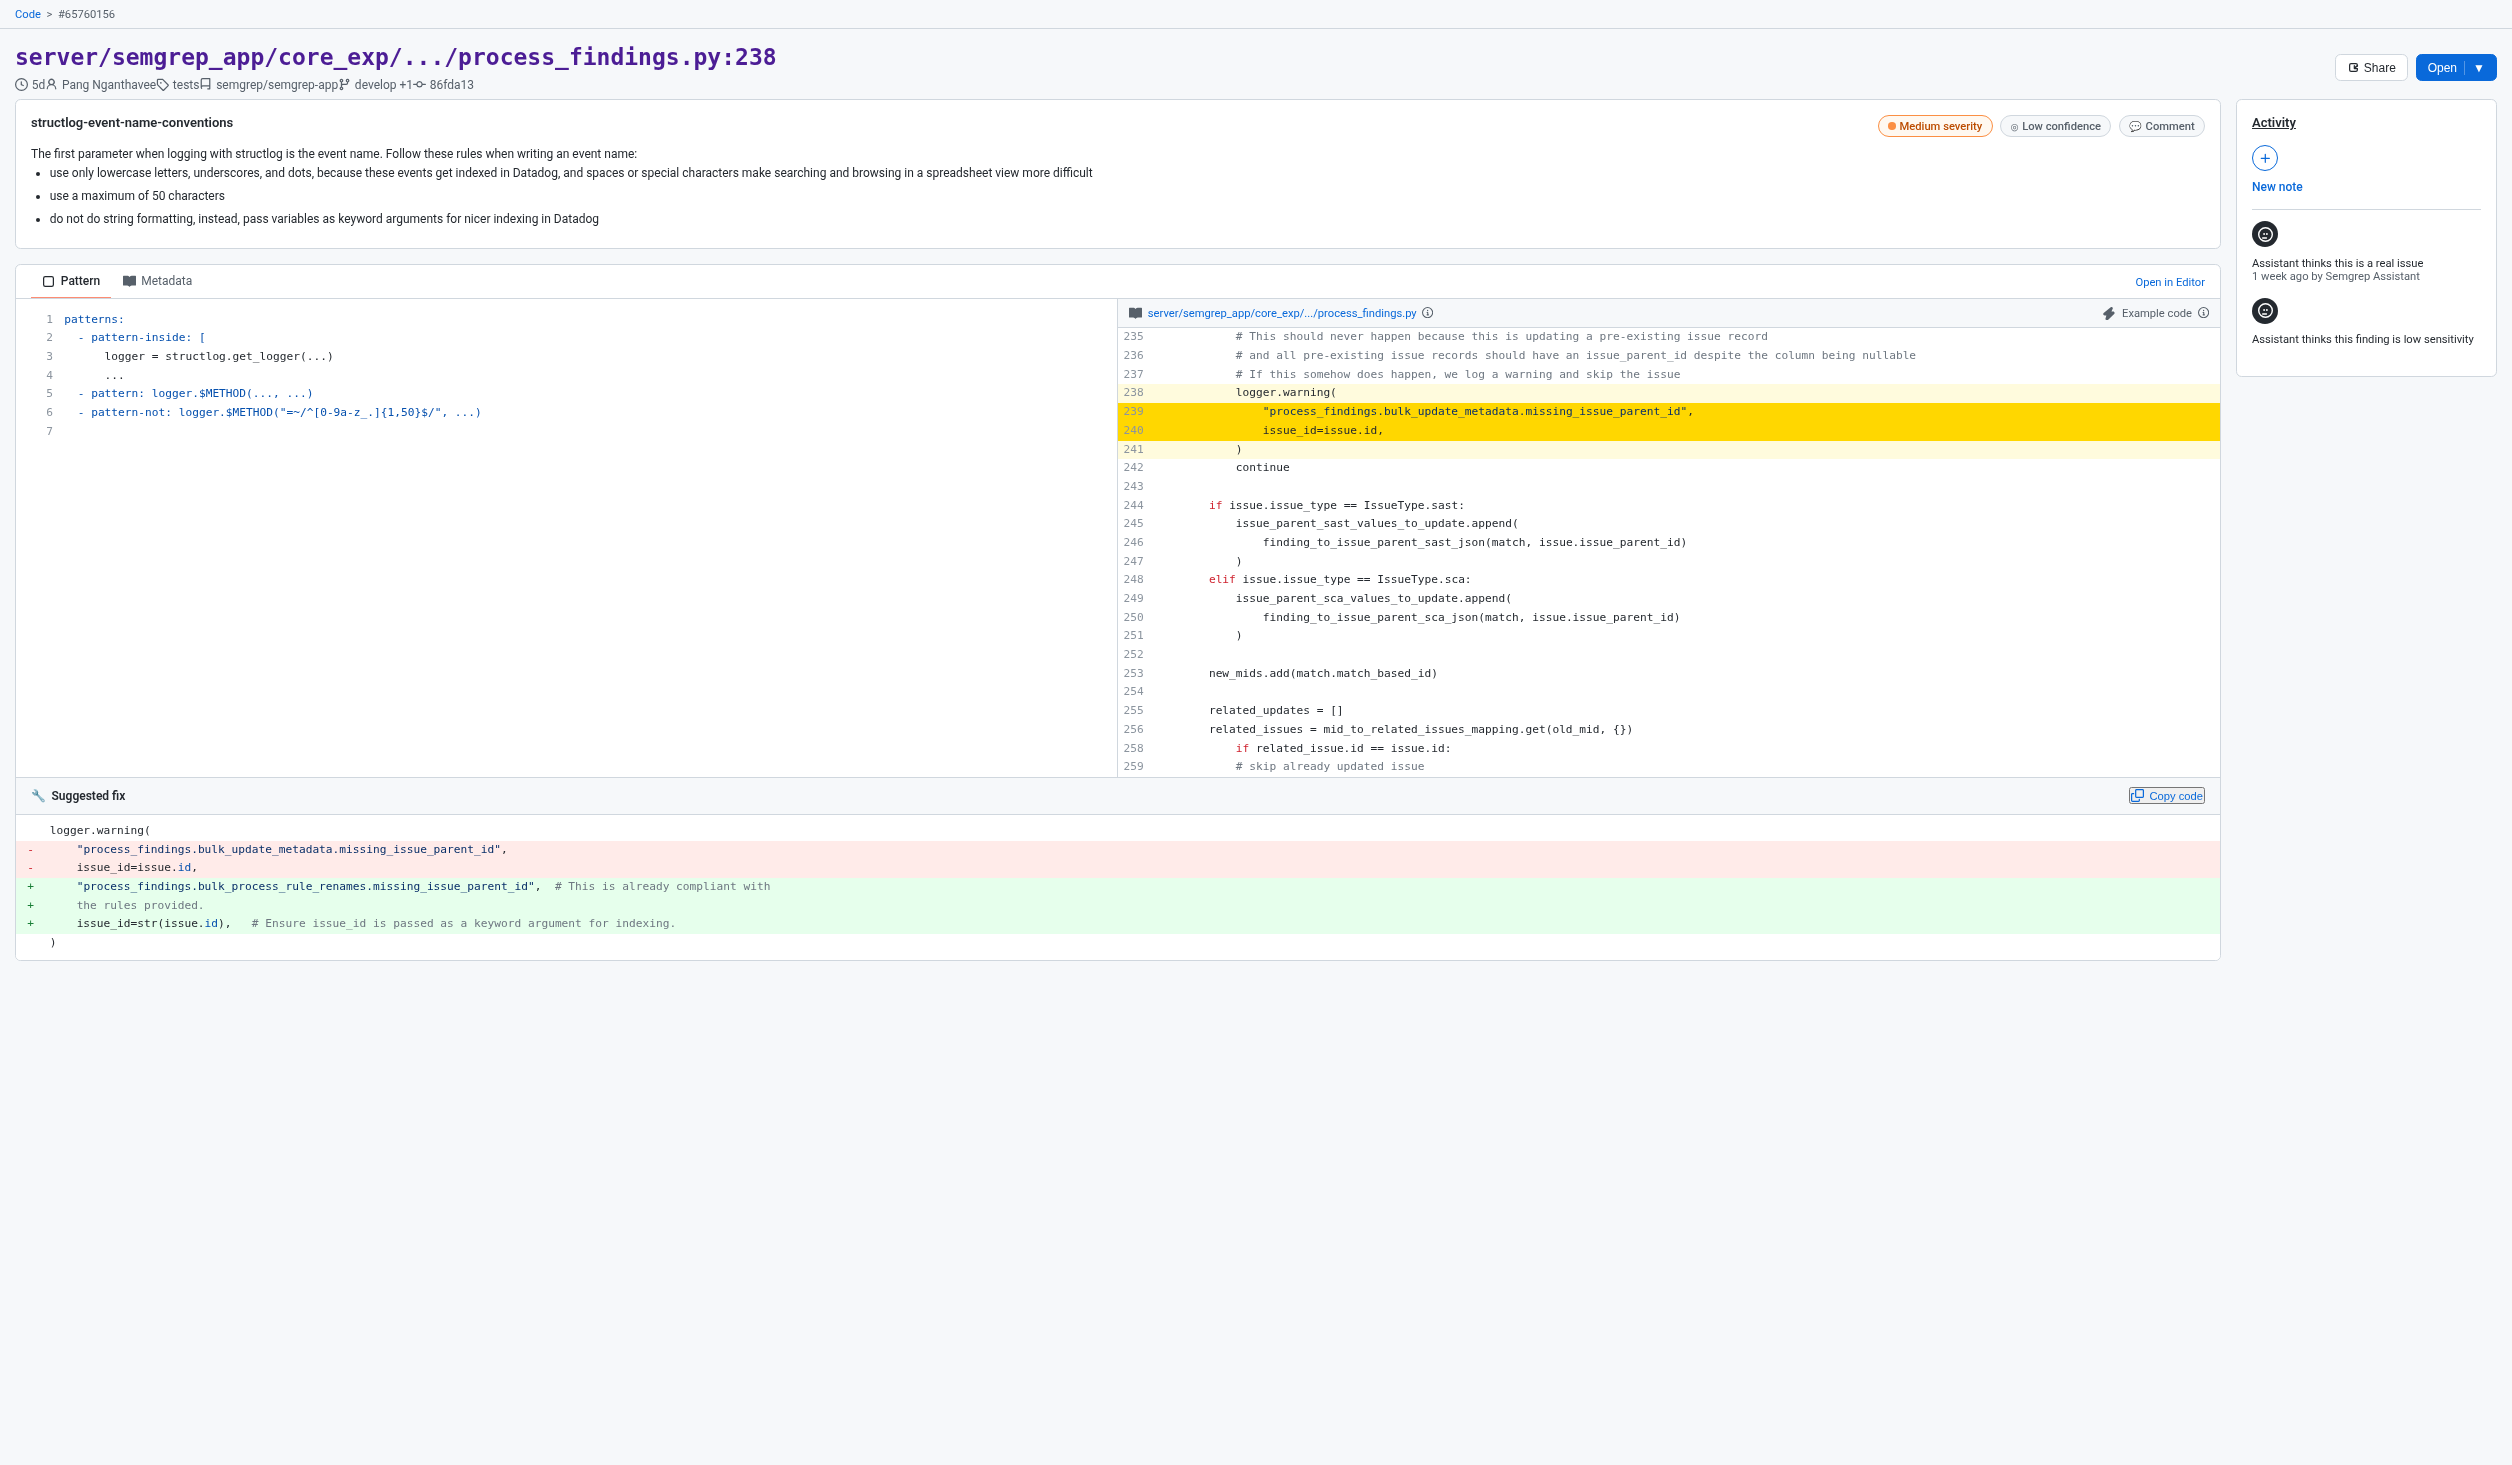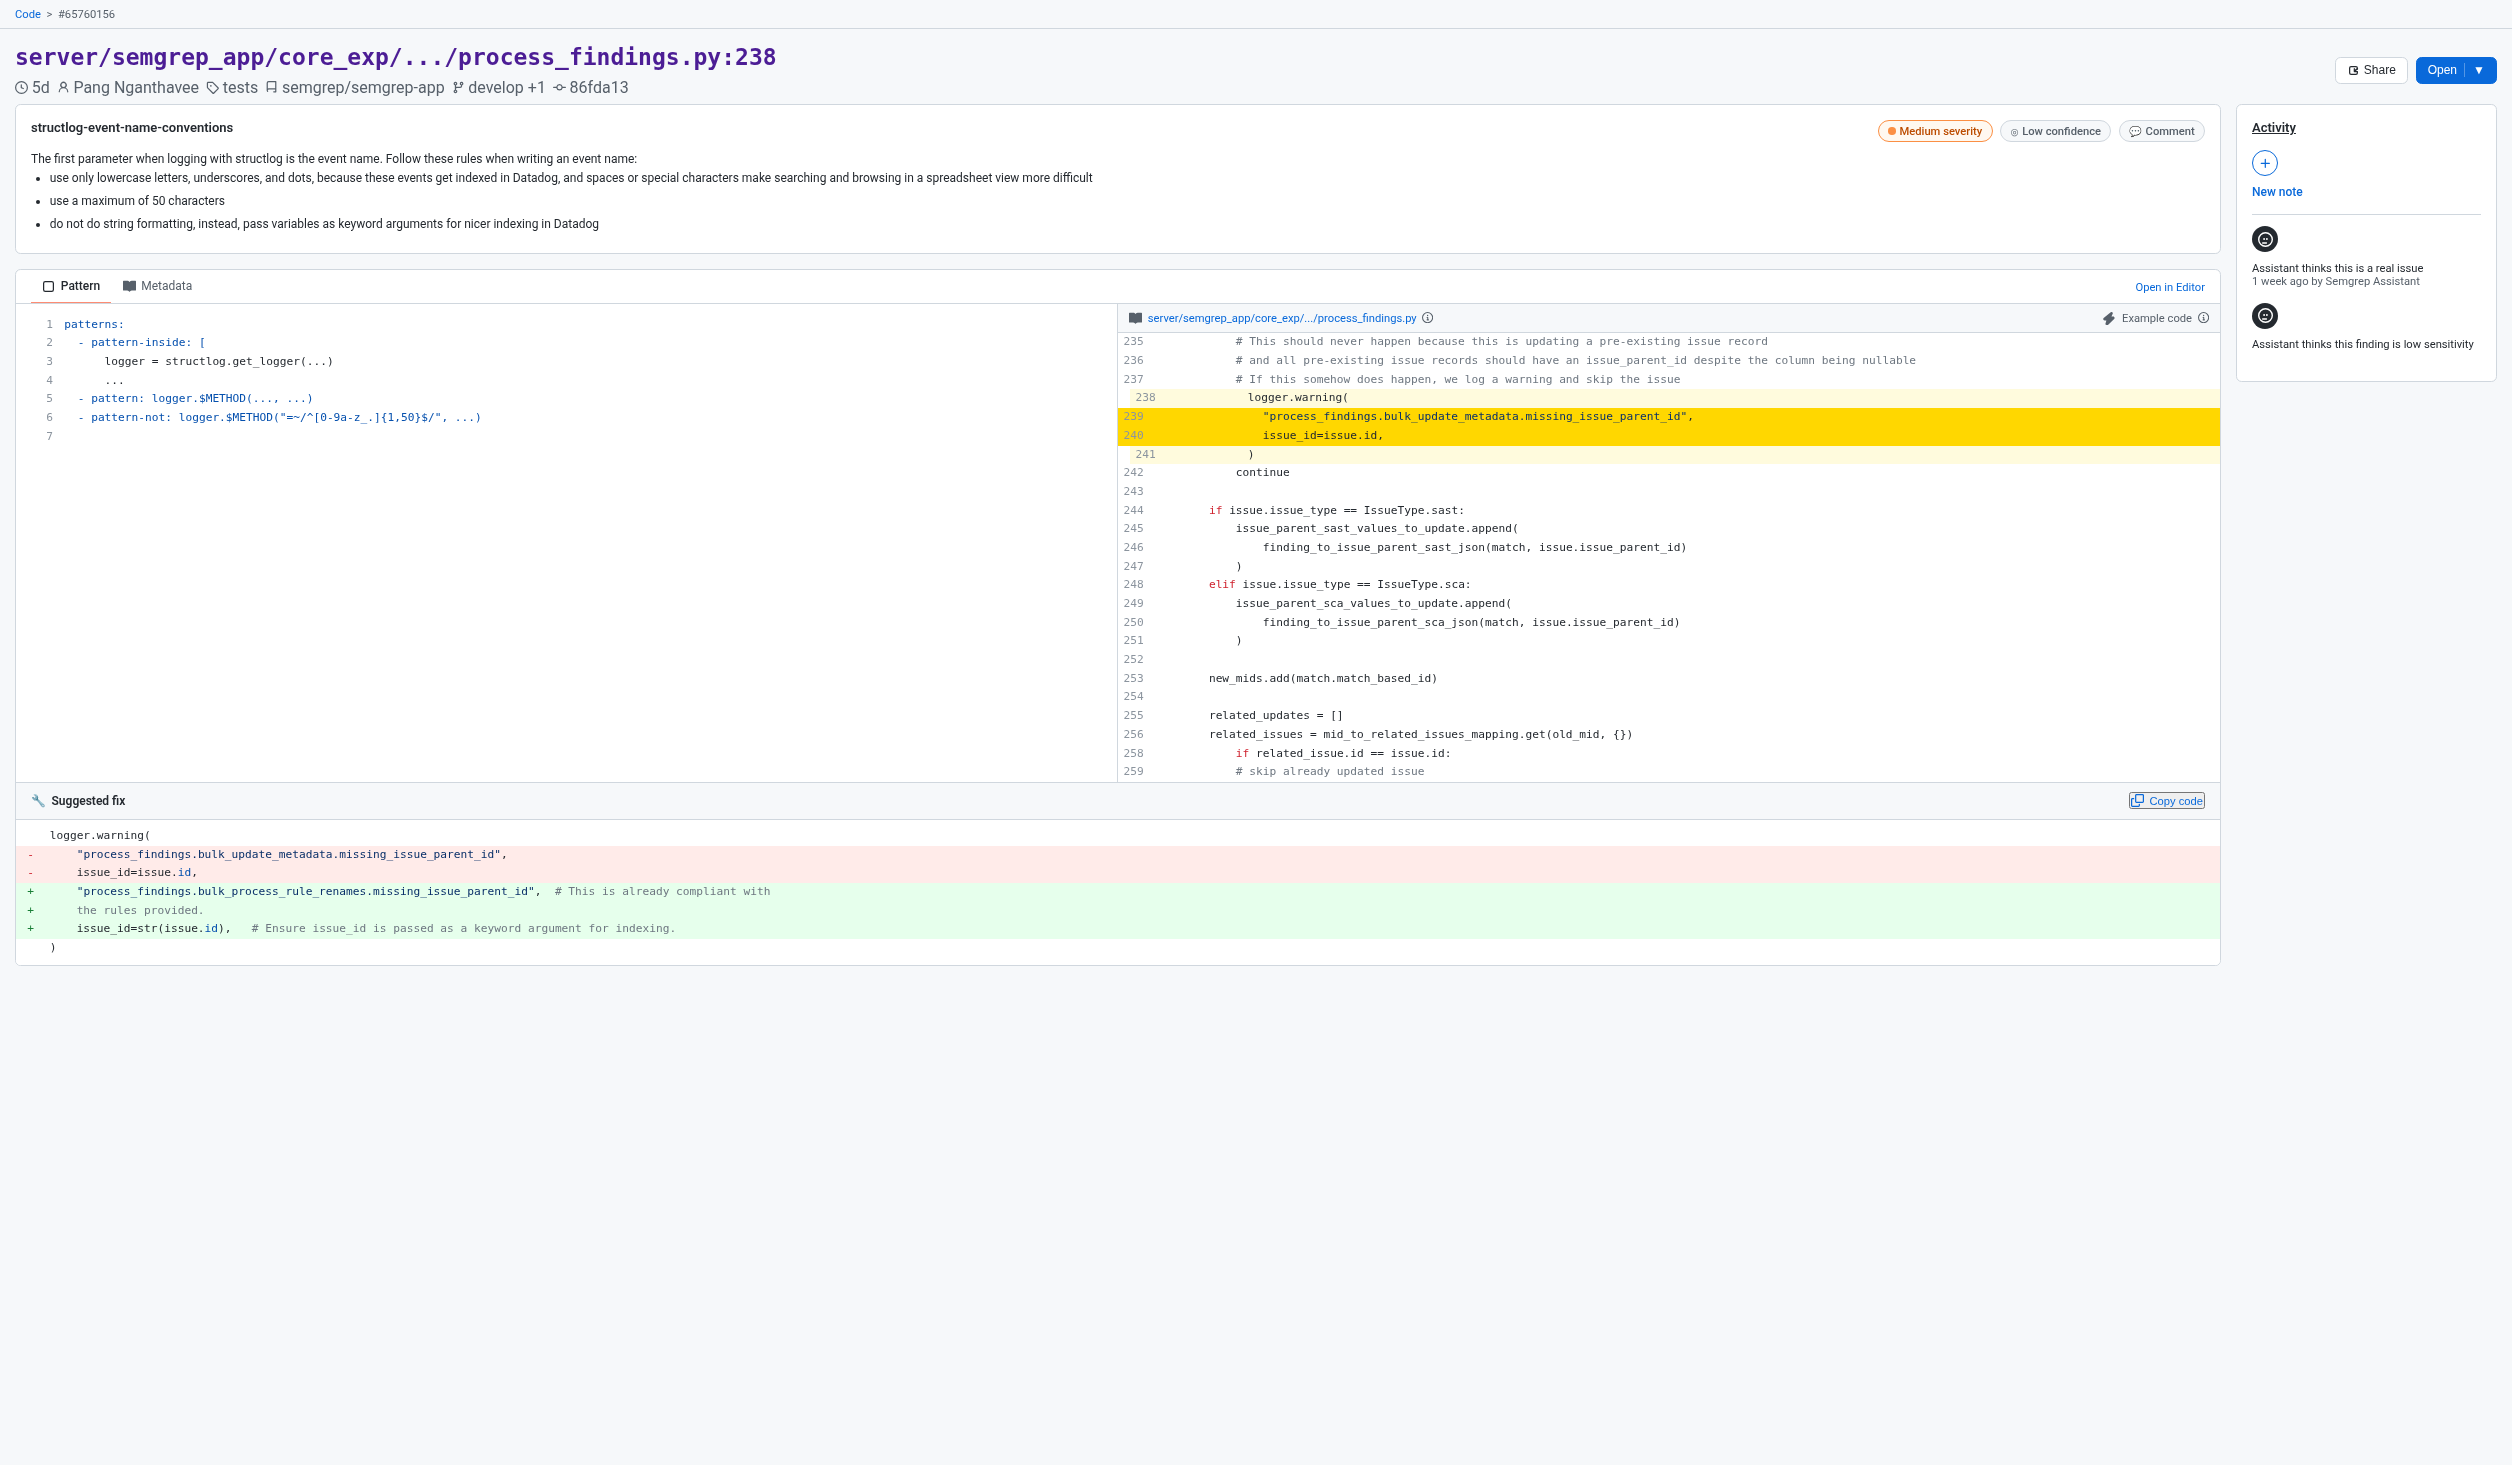--- a/index.html
+++ b/index.html
@@ -4,21 +4,21 @@
   <style>
     * { box-sizing: border-box; margin: 0; padding: 0; }
     body { font-family: -apple-system, BlinkMacSystemFont, 'Segoe UI', Roboto, sans-serif; font-size: 12px; background: #f6f8fa; color: #24292f; }
     
     .top-bar { background: #f6f8fa; padding: 7.5px 15px; border-bottom: 0.9px solid #d0d7de; display: flex; align-items: center; gap: 5.6px; font-size: 11.2px; color: #57606a; }
     .top-bar a { color: #0969da; text-decoration: none; }
     
     .header { padding: 15px 15px 7.5px 15px; display: flex; align-items: center; justify-content: space-between; }
     .header-left { display: flex; flex-direction: column; gap: 7.5px; }
     .header-title { font-size: 23px; color: #4c1d95; font-weight: 600; font-family: monospace; }
-    .header-meta { display: flex; align-items: center; gap: 7px; font-size: 16px; color: #57606a; }
+    .header-meta { display: flex; align-items: center; gap: 0; font-size: 12px; color: #57606a; }
     .header-meta-item { display: flex; align-items: center; gap: 3.7px; }
     .header-right { display: flex; gap: 7.5px; }
     
     .btn { display: flex; align-items: center; gap: 3.7px; padding: 5.6px 11.2px; border-radius: 5.6px; border: 0.9px solid #d0d7de; cursor: pointer; font-size: 12px; background: white; color: #24292f; }
     .btn-primary { background: #0969da; color: white; border-color: #0969da; }
     .btn-primary .chevron { border-left: 0.9px solid rgba(255,255,255,0.3); padding-left: 7.5px; margin-left: 3.7px; }
     
     .main-content { display: flex; gap: 0; padding: 0 15px 15px 15px; }
     
     .left-panel { flex: 1; min-width: 0; }
@@ -48,21 +48,21 @@
     .code-half { overflow: auto; }
     .code-half:first-child { border-right: 0.9px solid #d0d7de; }
     
     .code-sub-header { padding: 7.5px 11.2px; background: #f6f8fa; border-bottom: 0.9px solid #d0d7de; display: flex; align-items: flex-start; gap: 5.6px; font-size: 11.2px; color: #57606a; }
     .code-sub-header a { color: #0969da; text-decoration: none; font-size: 11.2px; }
     
     .code-block { font-family: 'SFMono-Regular', Consolas, monospace; font-size: 11.2px; line-height: 1.6; }
     .code-line { display: flex; min-height: 18.7px; }
     .code-line-num { width: 37px; text-align: right; padding-right: 11.2px; color: #8c959f; user-select: none; flex-shrink: 0; padding-top: 0; }
     .code-line-content { flex: 1; padding-right: 11.2px; white-space: pre; }
-    .code-line.highlighted { background: #fffbdd; margin-left: 12px; }
+    .code-line.highlighted { background: #fffbdd; }
     
     .pattern-code { padding: 11.2px; }
     
     .suggested-fix-header { display: flex; align-items: center; justify-content: space-between; padding: 9.3px 15px; border-top: 0.9px solid #d0d7de; background: #f6f8fa; }
     .suggested-fix-title { font-size: 12px; font-weight: 600; display: flex; align-items: center; gap: 5.6px; }
     .copy-code-btn { display: flex; align-items: center; gap: 5.6px; color: #0969da; font-size: 11.2px; cursor: pointer; }
     .fix-line { display: flex; min-height: 18.7px; }
     .fix-line.removed { background: #ffebe9; }
     .fix-line.added { background: #e6ffec; }
     .fix-line.neutral { background: white; }

